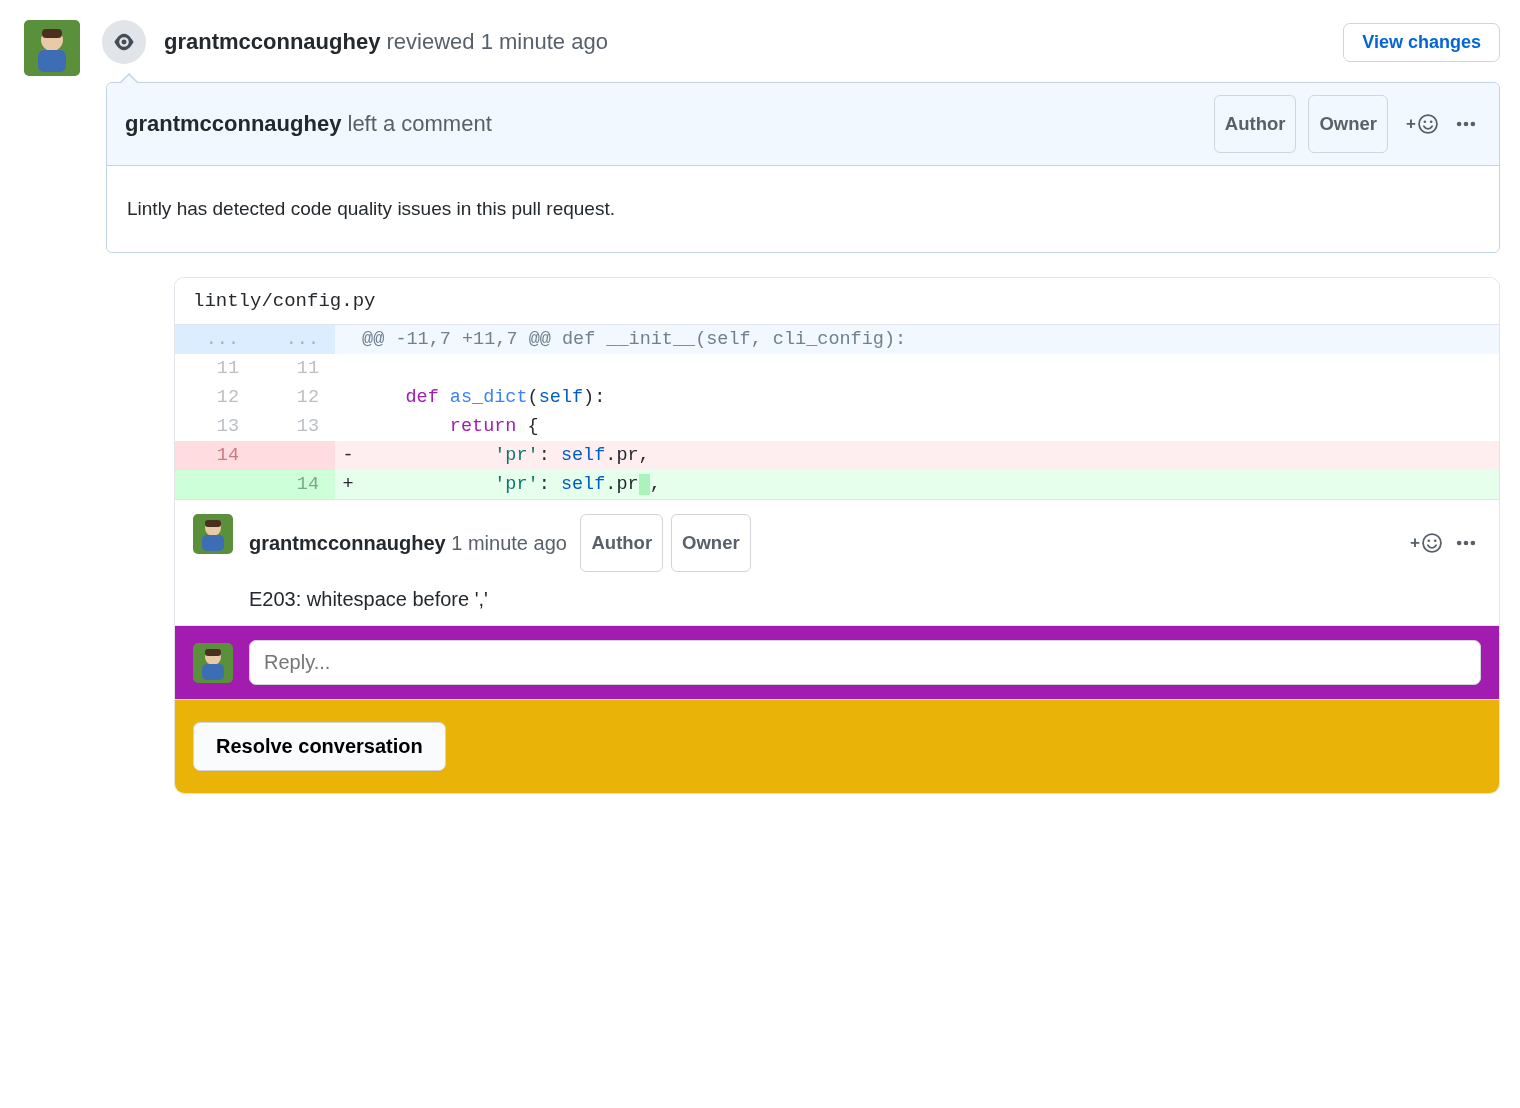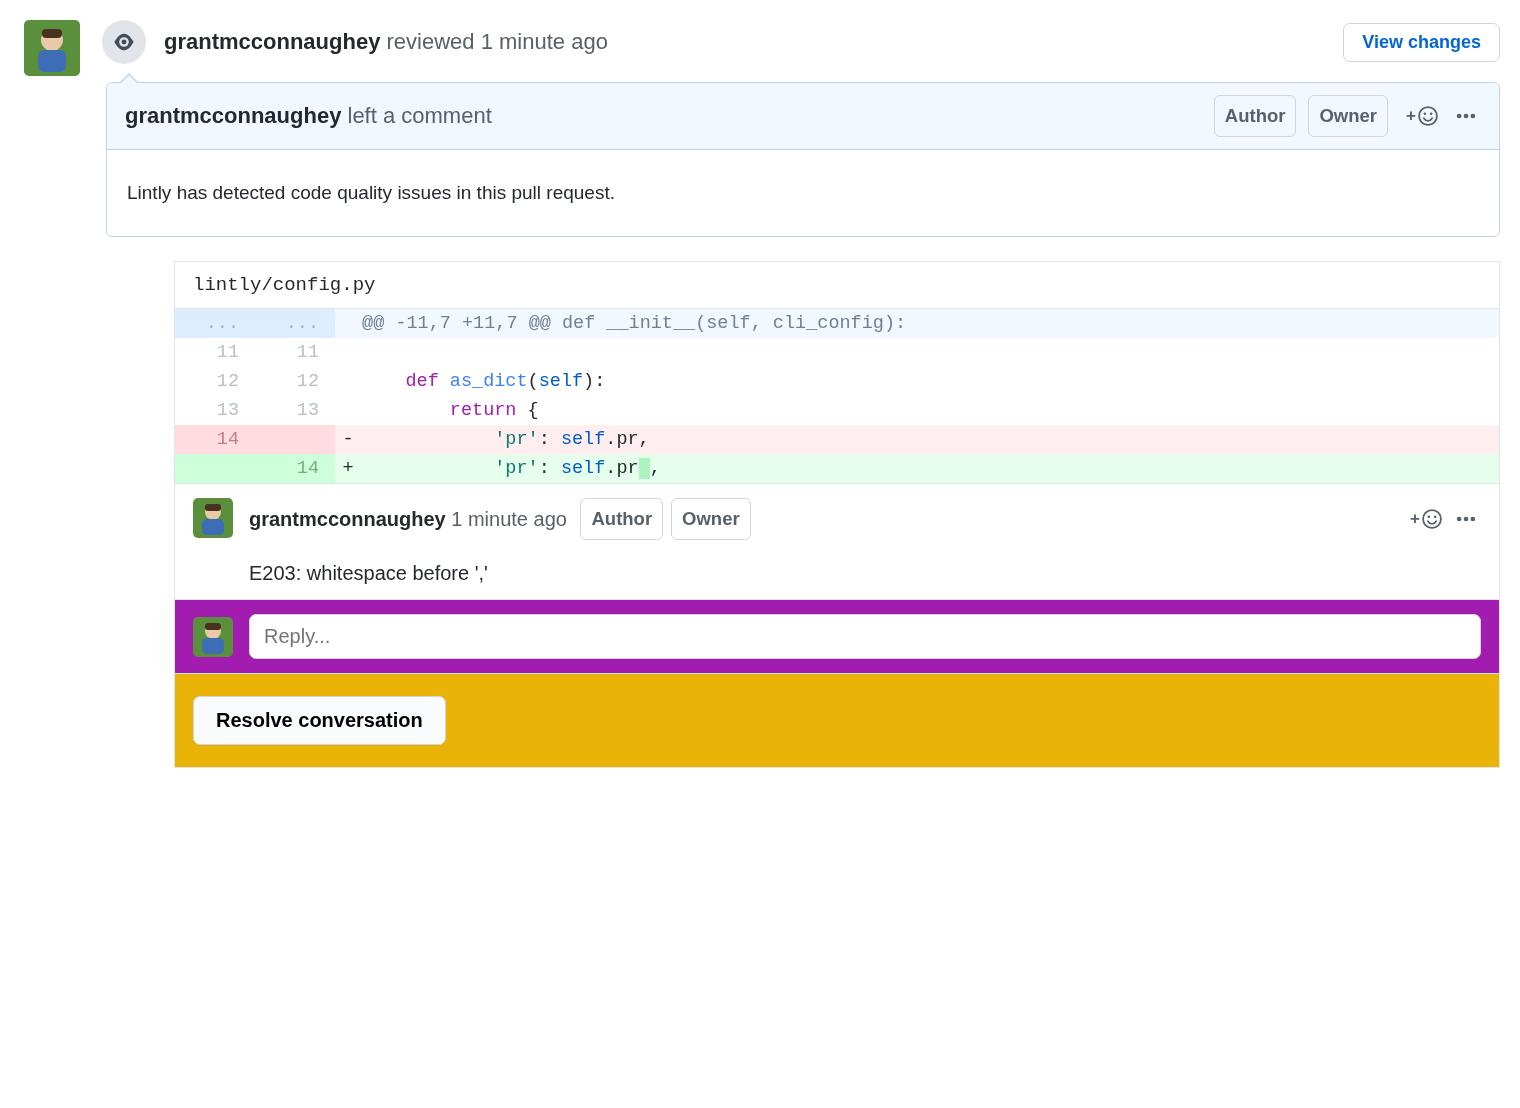--- a/index.html
+++ b/index.html
@@ -92,32 +92,32 @@
     font-size: 22px;
     color: #586069;
   }
   .comment-header b { font-weight:600; color:#24292e; }
   .badge-role {
     font-size: 18.5px;
     font-weight: 600;
     color: #586069;
     border: 1px solid #d1d5da;
     border-radius: 6px;
-    padding: 9px 10px;
+    padding: 17px 10px;
     margin-left: 8px;
     background: #fff0;
   }
   .comment-actions { display:flex; align-items:center; margin-left:auto; gap:4px;}
   .plus-react { display:flex; align-items:center; color:#586069; margin-left:14px; margin-right:8px; cursor:pointer;}
   .kebab { color:#586069; display:flex; cursor:pointer; padding:4px;}
   .comment-body { padding: 32px 20px; font-size: 19px; }
   .diff-card {
     margin: 24px 0 0 68px;
     border: 1px solid #e1e4e8;
-    border-radius: 0;
+    border-radius: 10px;
     overflow: hidden;
   }
   .diff-filename {
     padding: 12px 18px;
     font-family: SFMono-Regular, Consolas, "Liberation Mono", Menlo, monospace;
     font-size: 19px;
     color: #24292e;
     border-bottom:1px solid #e1e4e8;
     background:#fff;
   }
@@ -140,21 +140,21 @@
   .hl-green{ background:#acf2bd; }
   .review-comment {
     border-top:1px solid #e1e4e8;
     padding: 14px 18px;
     display:flex;
     align-items:flex-start;
   }
   .rc-body { margin-left: 16px; flex:1;}
   .rc-header { display:flex; align-items:center; font-size:20px; color:#586069; }
   .rc-header b { font-weight:600; color:#24292e; }
-  .rc-text { font-size: 20px; margin-top:22px; }
+  .rc-text { font-size: 20px; margin-top:16px; }
   .reply-row {
     border-top:1px solid #e1e4e8;
     background:#a21caf;
     padding: 14px 18px;
     display:flex; align-items:center;
   }
   .reply-input {
     flex:1; margin-left:16px;
     border:1px solid #d1d5da; border-radius:7px;
     padding: 10px 14px; font-size:20px;

